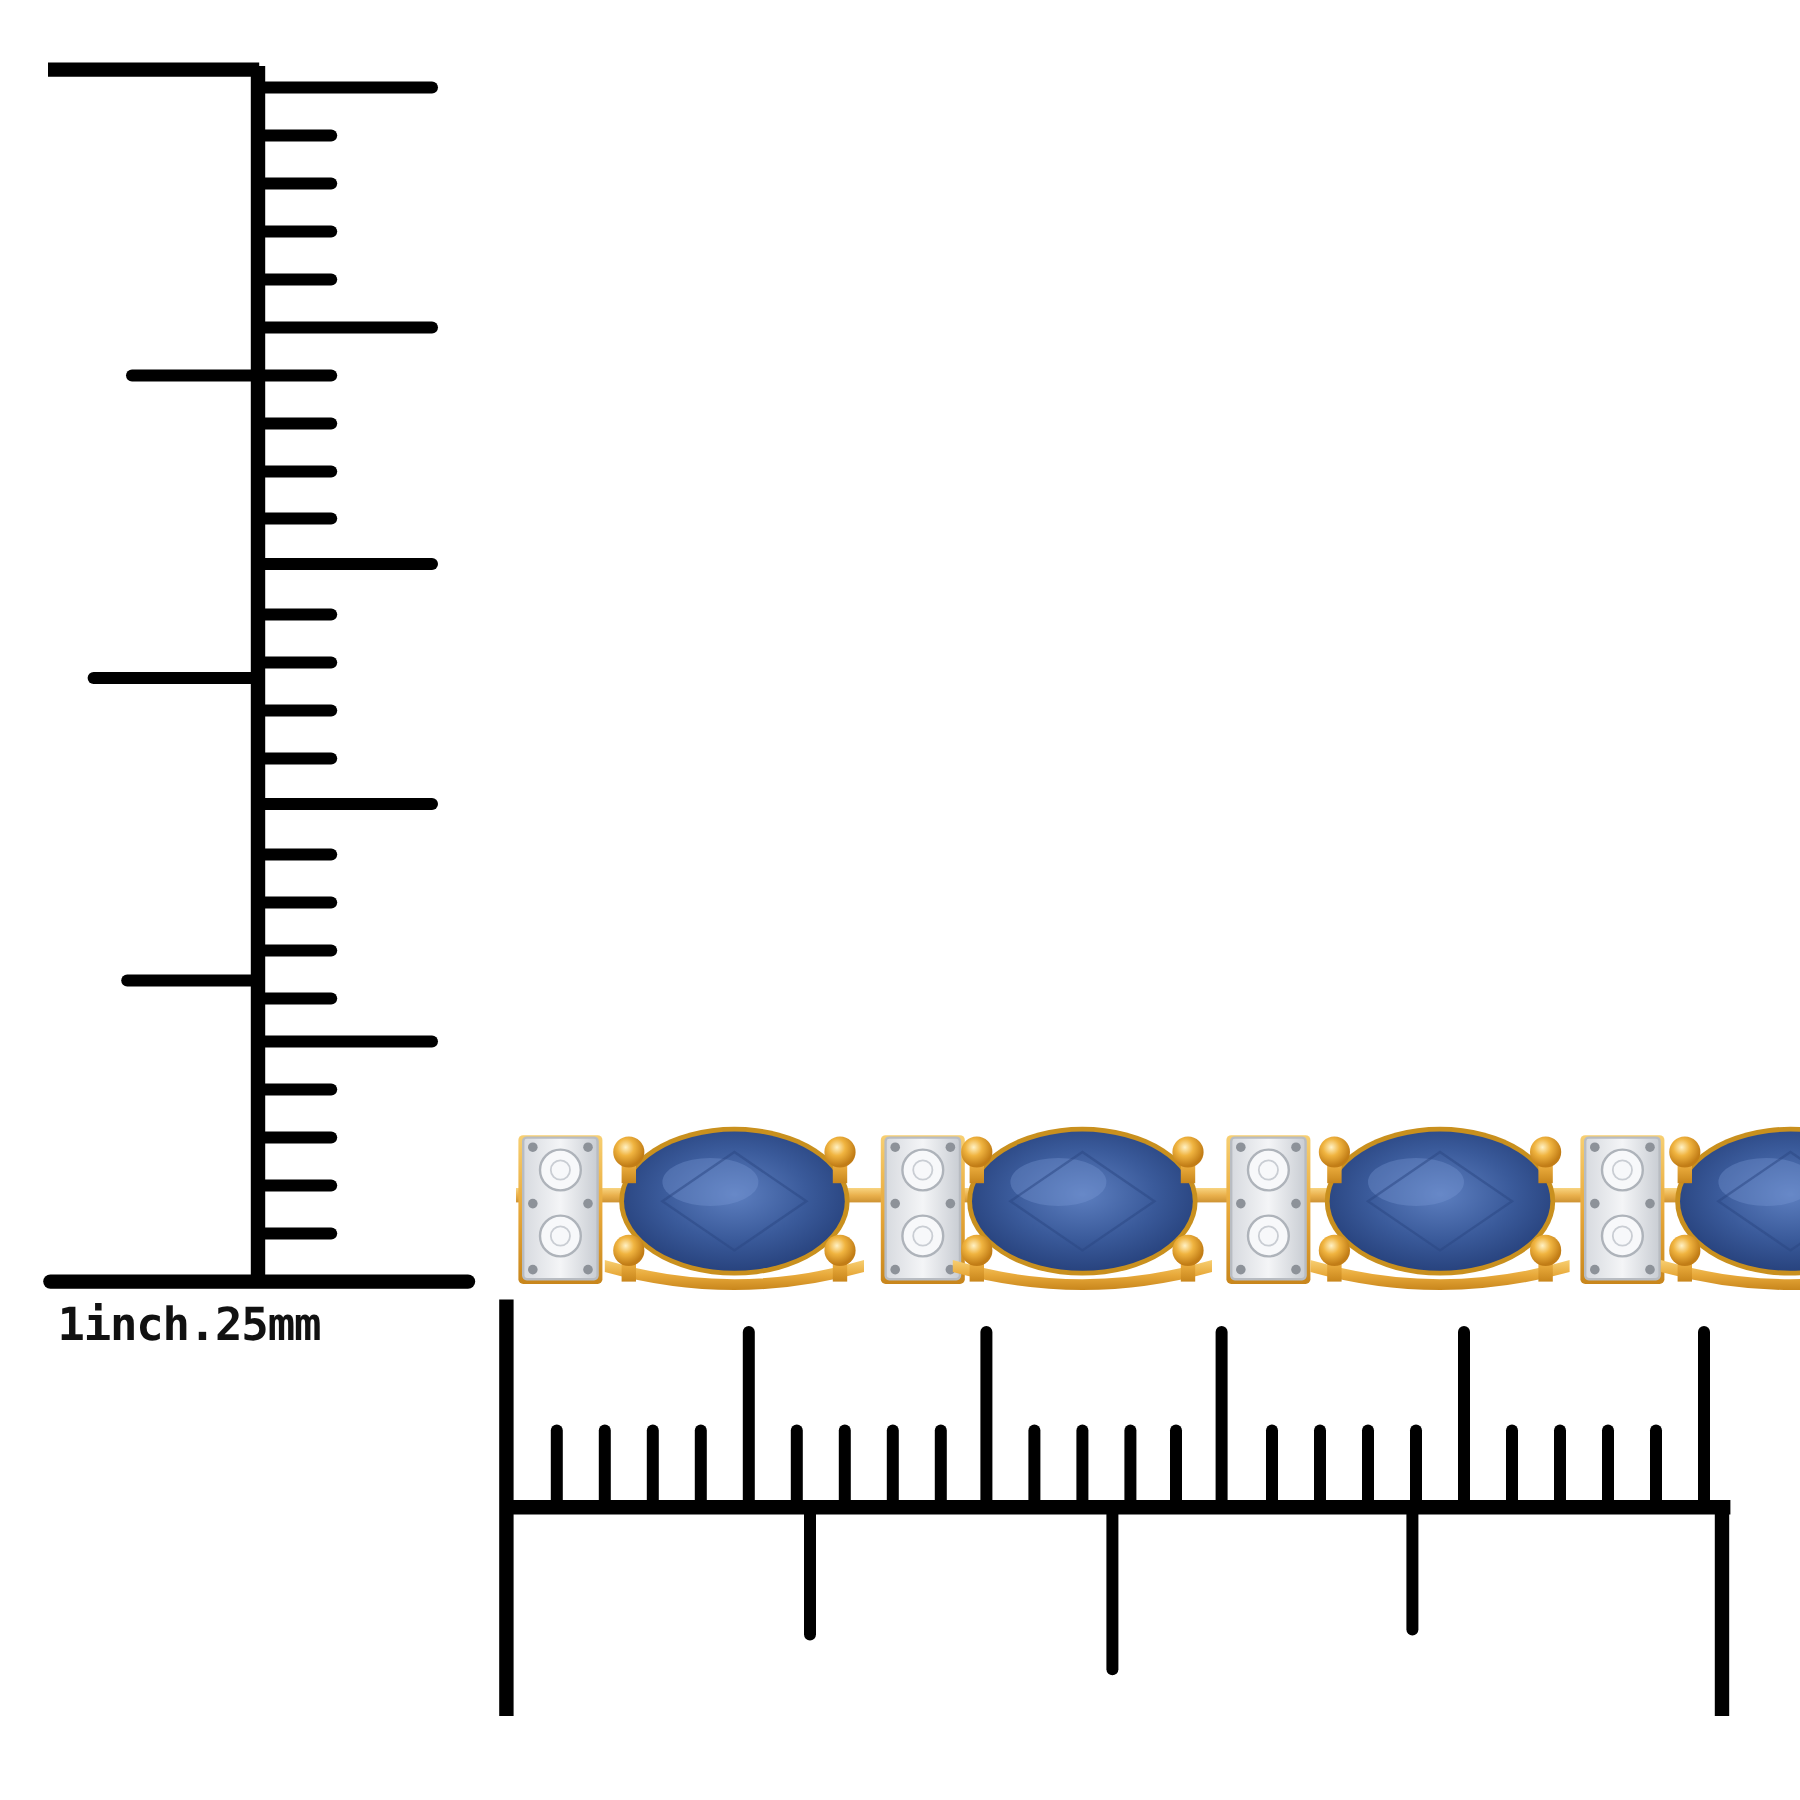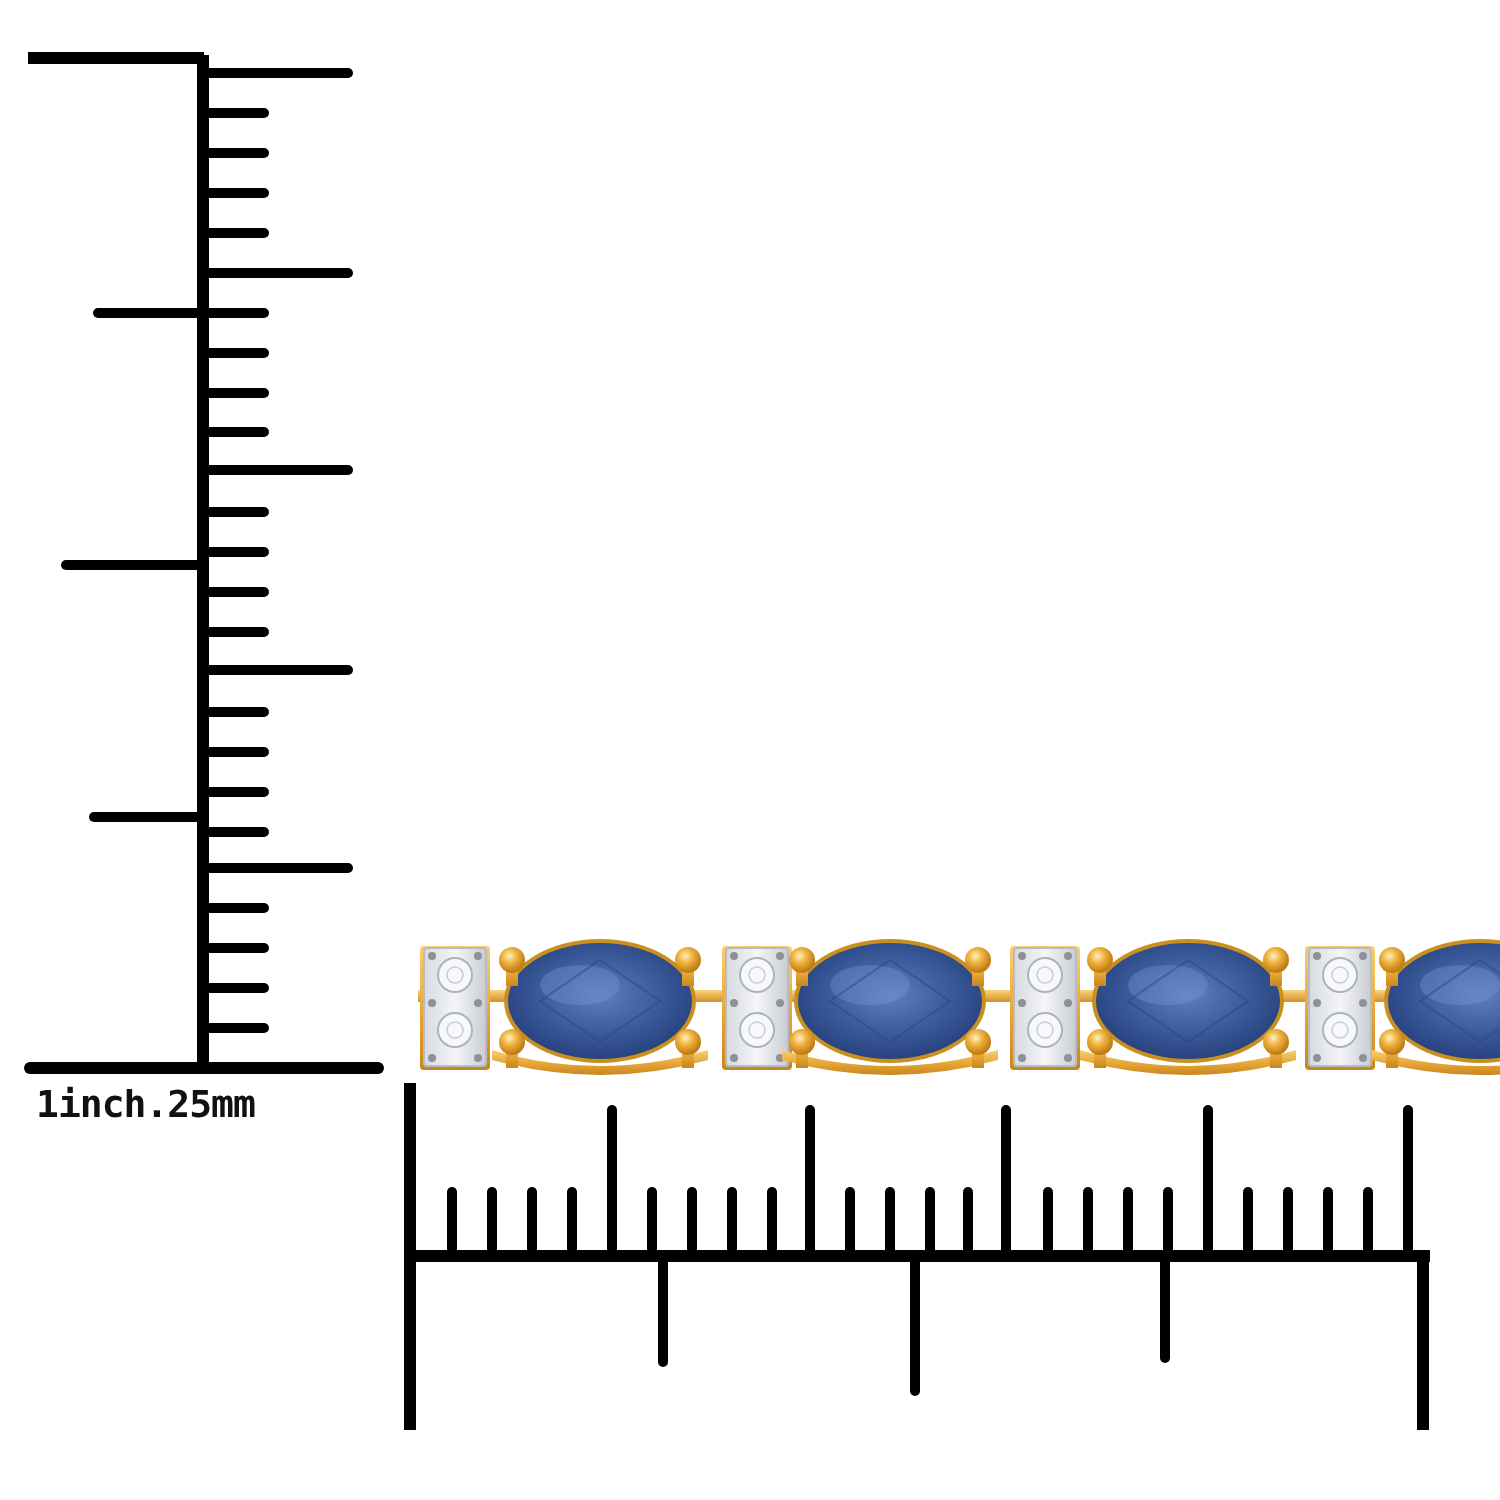--- a/index.html
+++ b/index.html
@@ -1,17 +1,17 @@
 <!DOCTYPE html>
 <html><head>
 <meta charset="utf-8">
 <style>
   html, body { margin: 0; padding: 0; background: #ffffff; }
   body { width: 1500px; height: 1500px; position: relative; overflow: hidden; }
-  .stage { position: absolute; left: 0; top: 0; width: 1320px; height: 1500px; }
+  .stage { position: absolute; left: 12px; top: 0; width: 1320px; height: 1500px; }
   .scale-label {
     position: absolute; left: 36px; top: 1082px;
     font-family: "DejaVu Sans Mono", "Liberation Mono", monospace;
     font-weight: bold; font-size: 38px; letter-spacing: -1px; color: #111;
   }
   svg { position: absolute; left: 0; top: 0; }
 </style>
 </head>
 <body>
 

